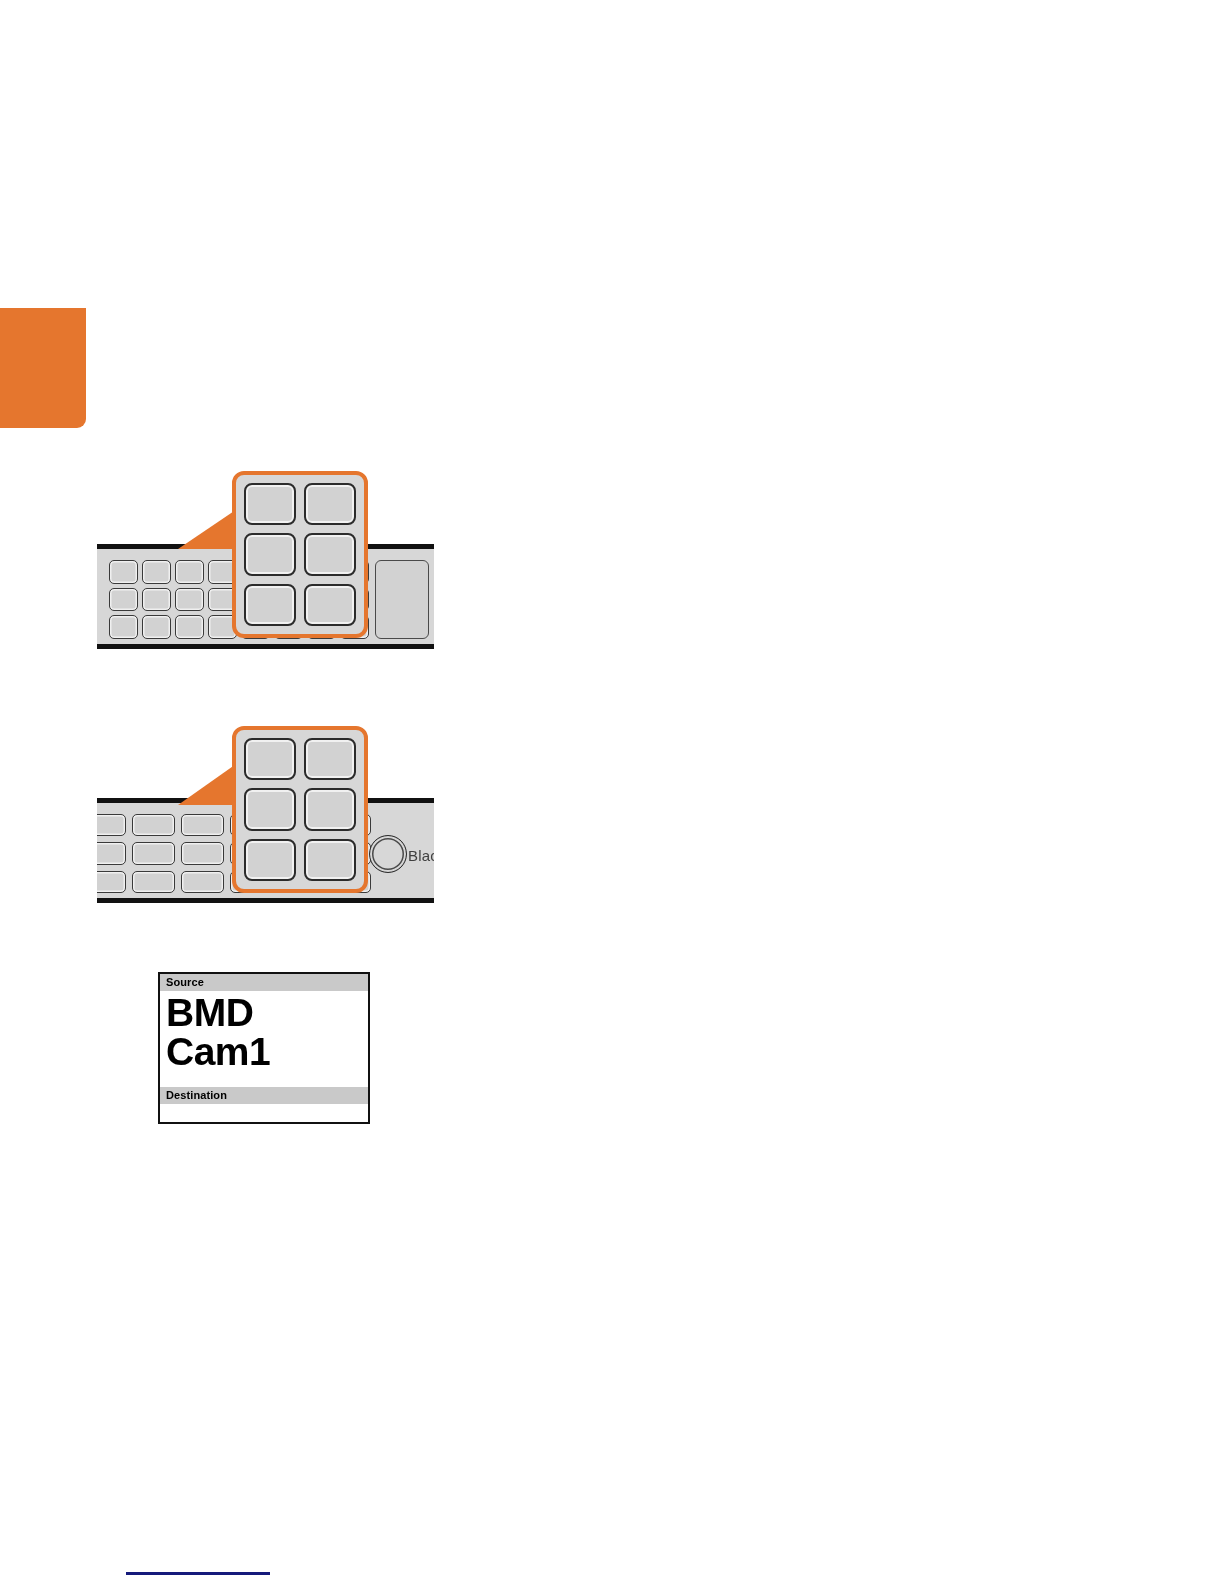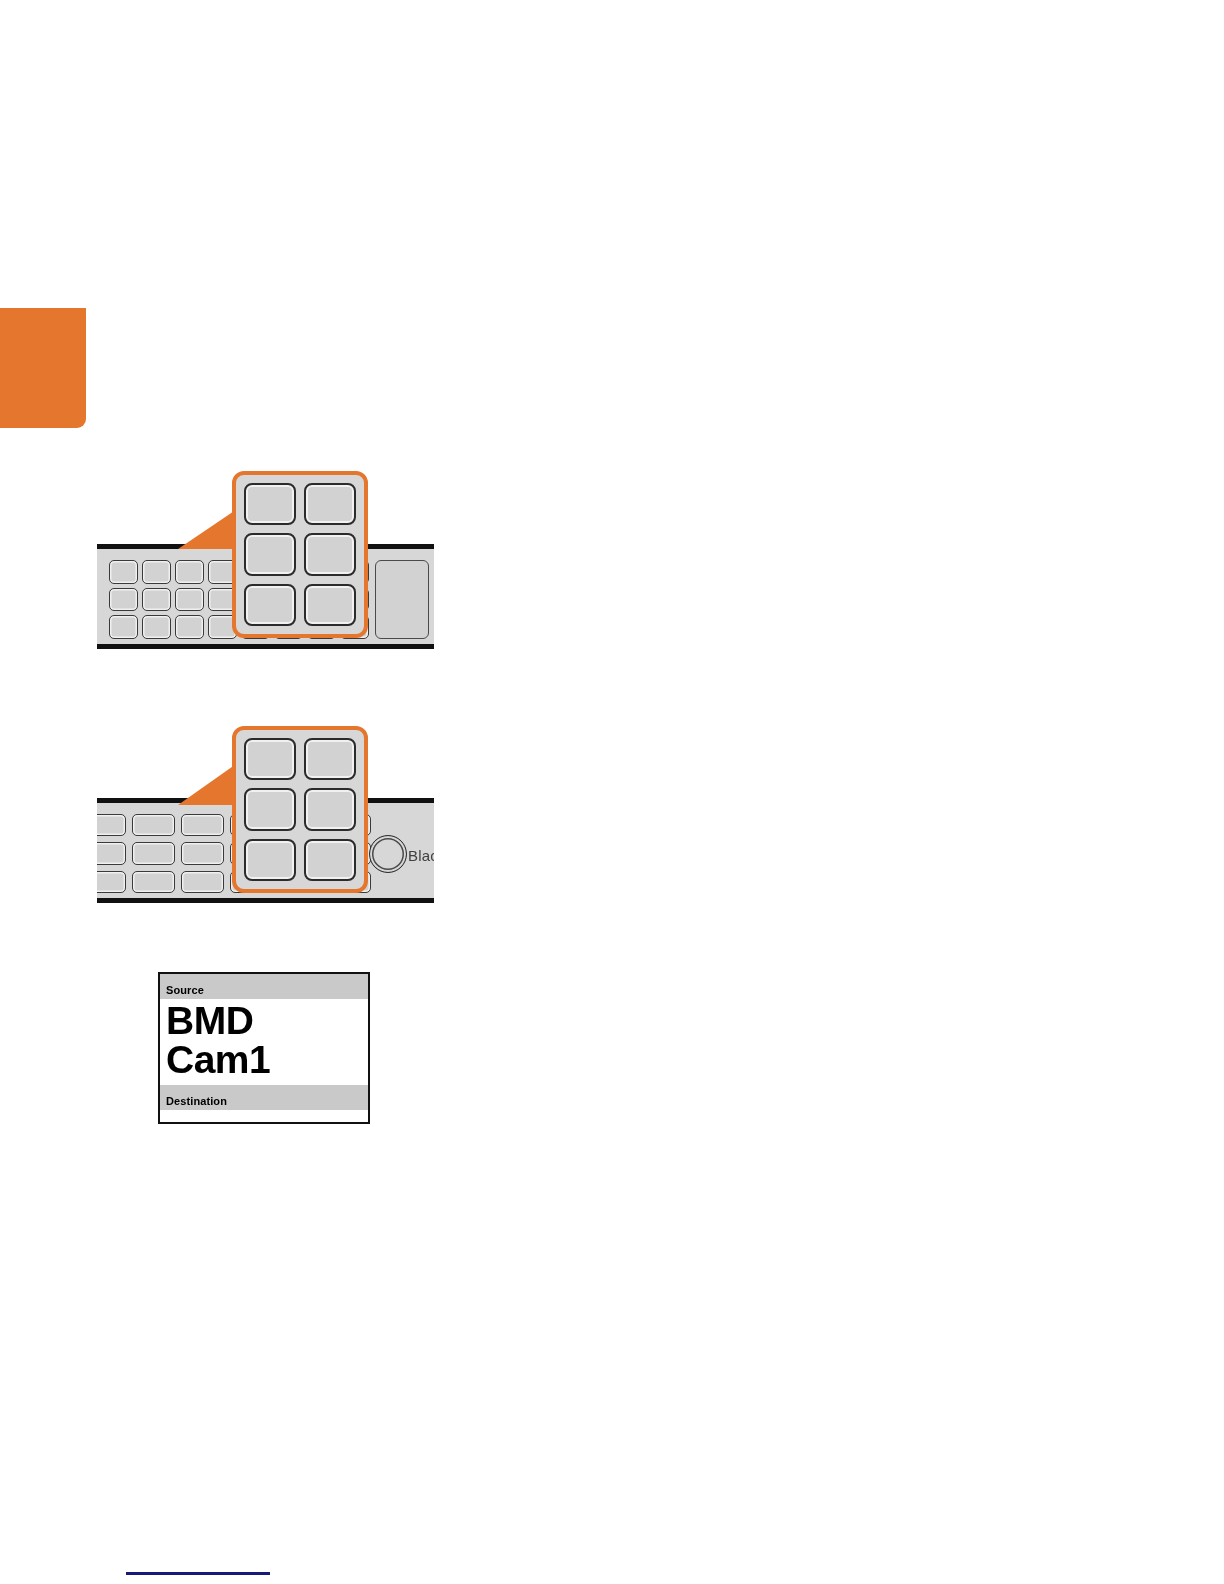--- a/index.html
+++ b/index.html
@@ -121,30 +121,30 @@
     position: absolute;
     background: #ffffff;
     border: 2px solid #111111;
     box-sizing: border-box;
   }
   .sd-header {
     background: #c9c9c9;
     color: #000000;
     font-size: 11px;
     font-weight: bold;
-    padding: 10px 6px 3px 6px;
+    padding: 2px 6px 3px 6px;
     letter-spacing: 0.1px;
     font-family: "Liberation Sans", sans-serif;
   }
   .sd-value {
     color: #000000;
     font-size: 39px;
     font-weight: bold;
     letter-spacing: -0.5px;
-    padding: 2px 6px 6px 6px;
+    padding: 2px 6px 16px 6px;
     line-height: 1.0;
     font-family: "Liberation Sans", sans-serif;
   }
 
   
   .footer-rule {
     position: absolute;
     left: 126px;
     top: 1572px;
     width: 144px;

